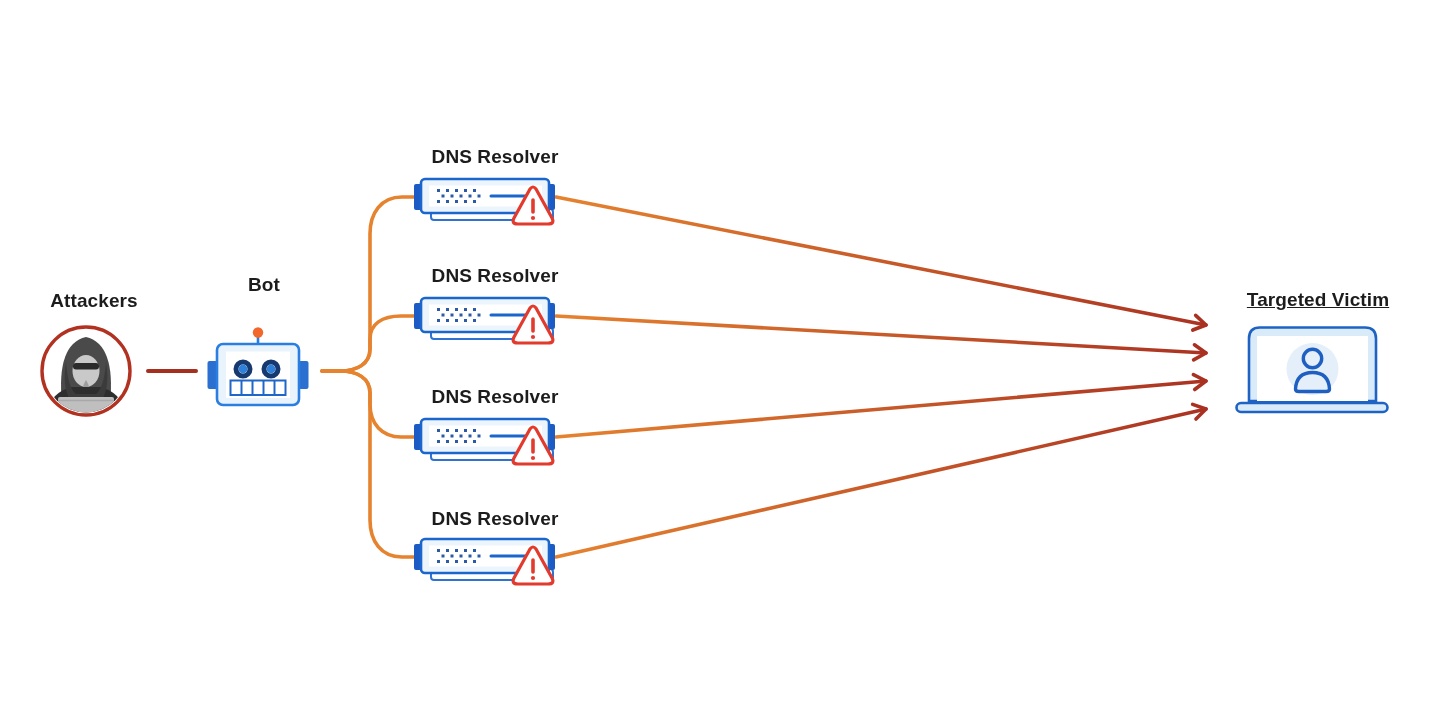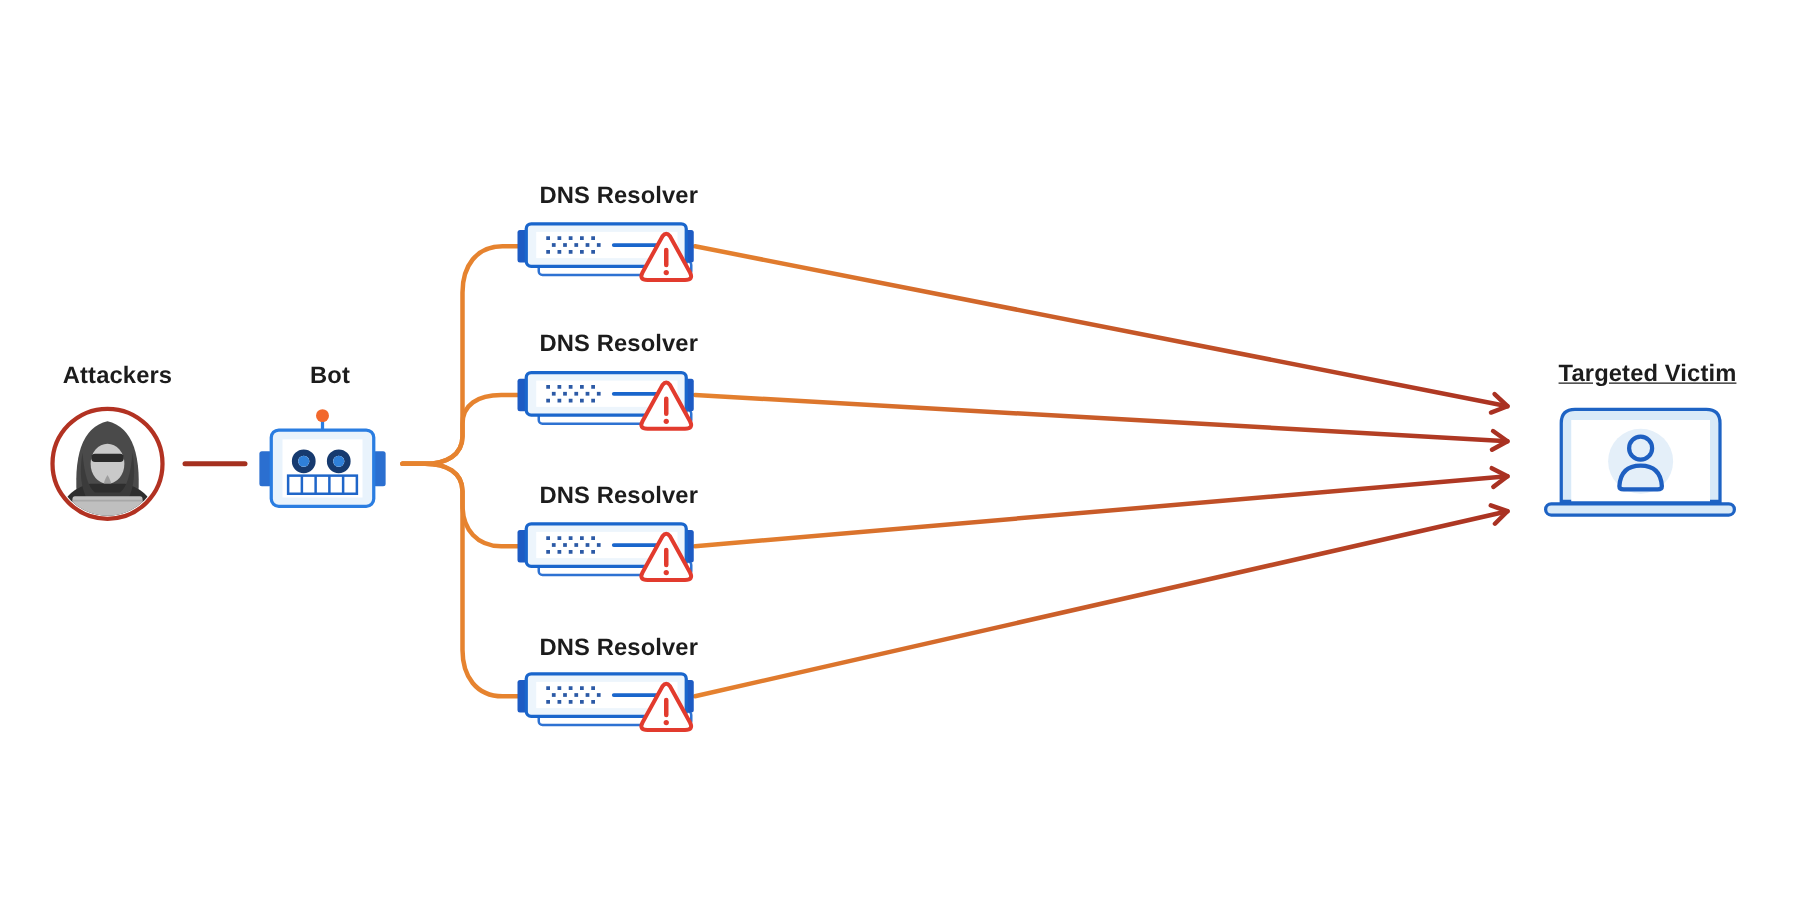--- a/index.html
+++ b/index.html
@@ -143,19 +143,19 @@
       <circle cx="1312.5" cy="369" r="26" fill="#E4EFF9"></circle>
       <g fill="none" stroke="#1E5FC1" stroke-width="3.4">
         <circle cx="1312.5" cy="358.5" r="9.2"></circle>
         <path d="M 1295.5 389 Q 1296.5 372.5 1312.5 372.5 Q 1328.5 372.5 1329.5 389 Q 1329.5 391.5 1326 391.5 H 1299 Q 1295.5 391.5 1295.5 389 Z"></path>
       </g>
       <rect x="1236.5" y="403" width="151" height="9" rx="4.5" fill="#D9EAF8" stroke="#1E63C4" stroke-width="2.6"></rect>
     </g>
   </svg>
 
   <div class="label" style="left:88px;top:291px;">Attackers</div>
-  <div class="label" style="left:258px;top:291px;">Bot</div>
+  <div class="label" style="left:258px;top:275px;">Bot</div>
   <div class="label" style="left:489px;top:147px;">DNS Resolver</div>
   <div class="label" style="left:489px;top:266px;">DNS Resolver</div>
   <div class="label" style="left:489px;top:387px;">DNS Resolver</div>
   <div class="label" style="left:489px;top:509px;">DNS Resolver</div>
   <div class="label" style="left:1312px;top:290px;text-decoration:underline;">Targeted Victim</div>
 </div>
 
 </body></html>

